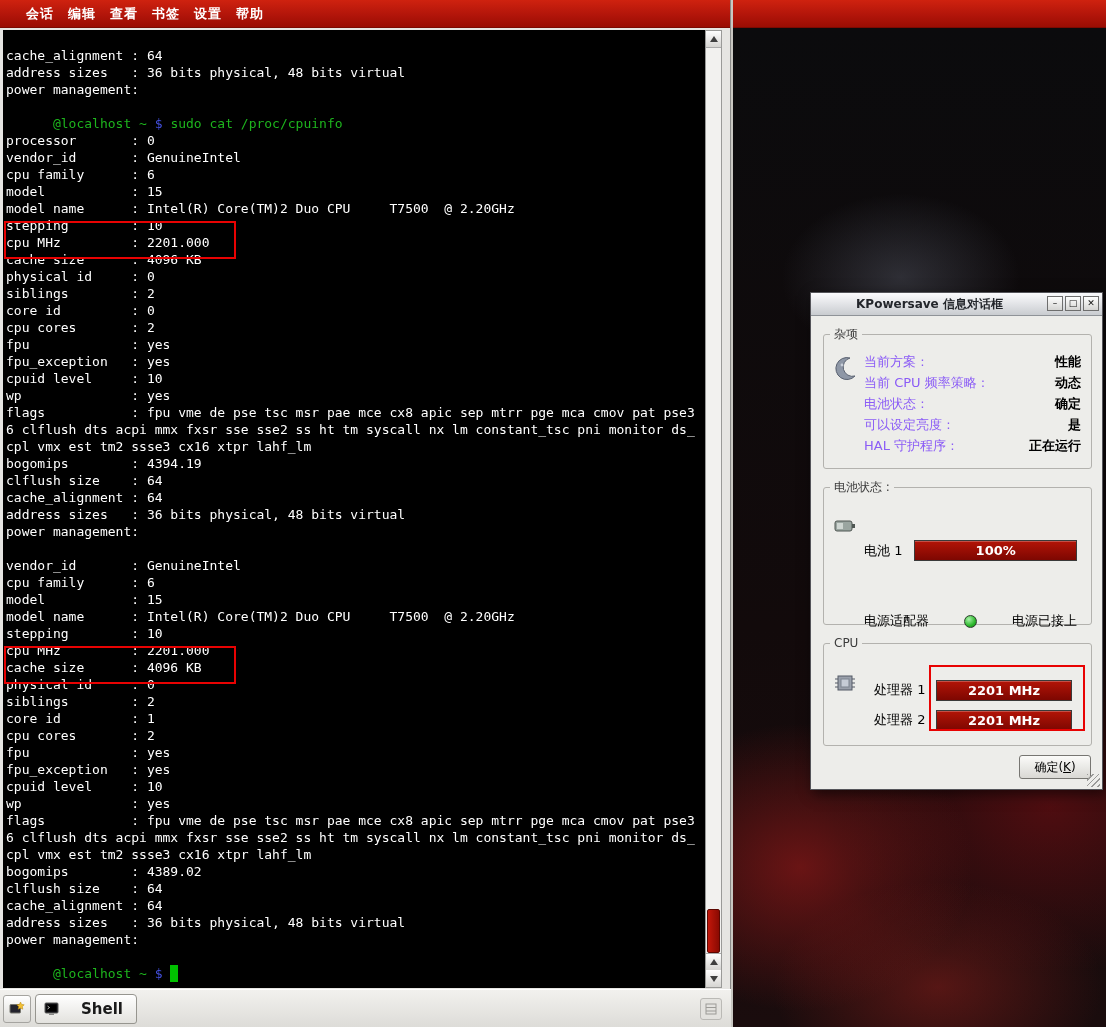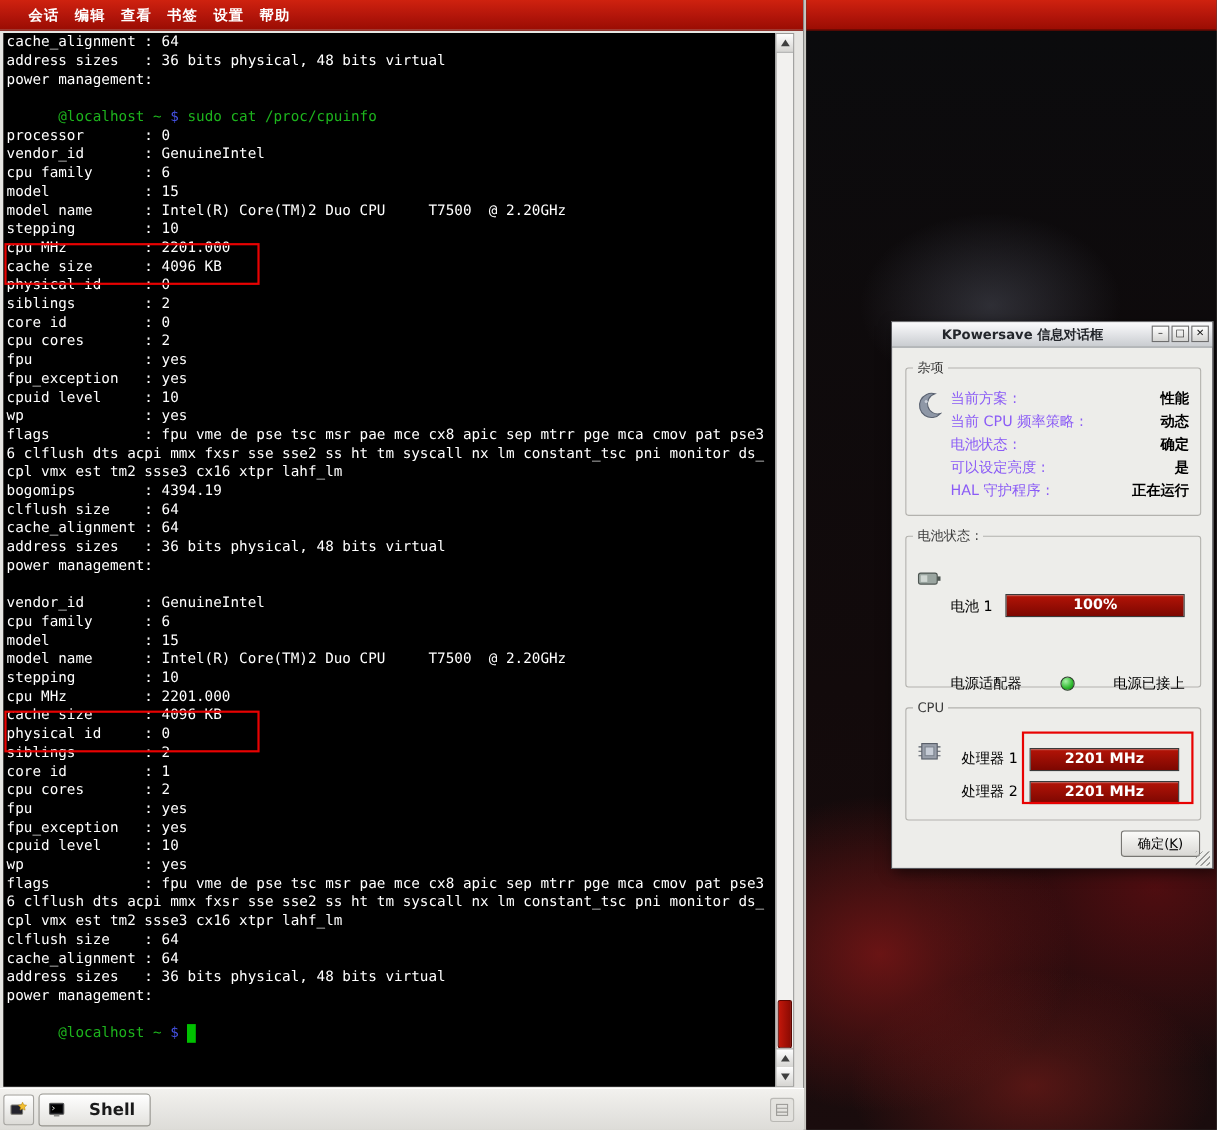--- a/index.html
+++ b/index.html
@@ -9,21 +9,21 @@
   
   .konsole{position:absolute;left:0;top:0;width:731px;height:1027px;background:#e6e5e2;
     border-right:1px solid #8a8a88;box-sizing:border-box;}
   .menubar{position:absolute;left:0;top:0;width:100%;height:28px;box-sizing:border-box;
     background:linear-gradient(180deg,#cf220f 0%,#b2150a 55%,#9a0d03 100%);
     display:flex;align-items:center;padding-left:19px;border-bottom:1px solid #7c0a02;}
   .menu-item{color:#ffffff;font-size:13px;font-weight:bold;padding:0 7px;letter-spacing:1px;
     height:100%;display:flex;align-items:center;cursor:default;}
 
   .terminal{position:absolute;left:3px;top:30px;width:702px;height:958px;background:#000;
-    overflow:hidden;padding-top:0;box-sizing:border-box;}
+    overflow:hidden;padding-top:17px;box-sizing:border-box;}
   .tline{white-space:pre;font:13px/17px "DejaVu Sans Mono","Liberation Mono",monospace;
     color:#ffffff;height:17px;padding-left:3px;}
   .c-host{color:#1db41d;}
   .c-sym{color:#4450e0;}
   .c-cmd{color:#1db41d;}
   .cursor{background:#00c000;display:inline-block;width:8px;}
   .hl-box{position:absolute;left:1px;width:228px;height:34px;border:2px solid #e80202;pointer-events:none;}
   .hl-1{top:191px;}
   .hl-2{top:616px;}
 
@@ -175,20 +175,21 @@
           <div class="tline">siblings        : 2</div>
           <div class="tline">core id         : 1</div>
           <div class="tline">cpu cores       : 2</div>
           <div class="tline">fpu             : yes</div>
           <div class="tline">fpu_exception   : yes</div>
           <div class="tline">cpuid level     : 10</div>
           <div class="tline">wp              : yes</div>
           <div class="tline">flags           : fpu vme de pse tsc msr pae mce cx8 apic sep mtrr pge mca cmov pat pse3</div>
           <div class="tline">6 clflush dts acpi mmx fxsr sse sse2 ss ht tm syscall nx lm constant_tsc pni monitor ds_</div>
           <div class="tline">cpl vmx est tm2 ssse3 cx16 xtpr lahf_lm</div>
+          <div class="tline">bogomips        : 4389.02</div>
           <div class="tline">clflush size    : 64</div>
           <div class="tline">cache_alignment : 64</div>
           <div class="tline">address sizes   : 36 bits physical, 48 bits virtual</div>
           <div class="tline">power management:</div>
           <div class="tline">&nbsp;</div>
           <div class="tline"><span>      </span><span class="c-host">@localhost ~</span><span> </span><span class="c-sym">$</span><span> </span><span class="cursor">&nbsp;</span></div>
         </div>
       <div class="hl-box hl-1"></div>
       <div class="hl-box hl-2"></div>
     </div>

